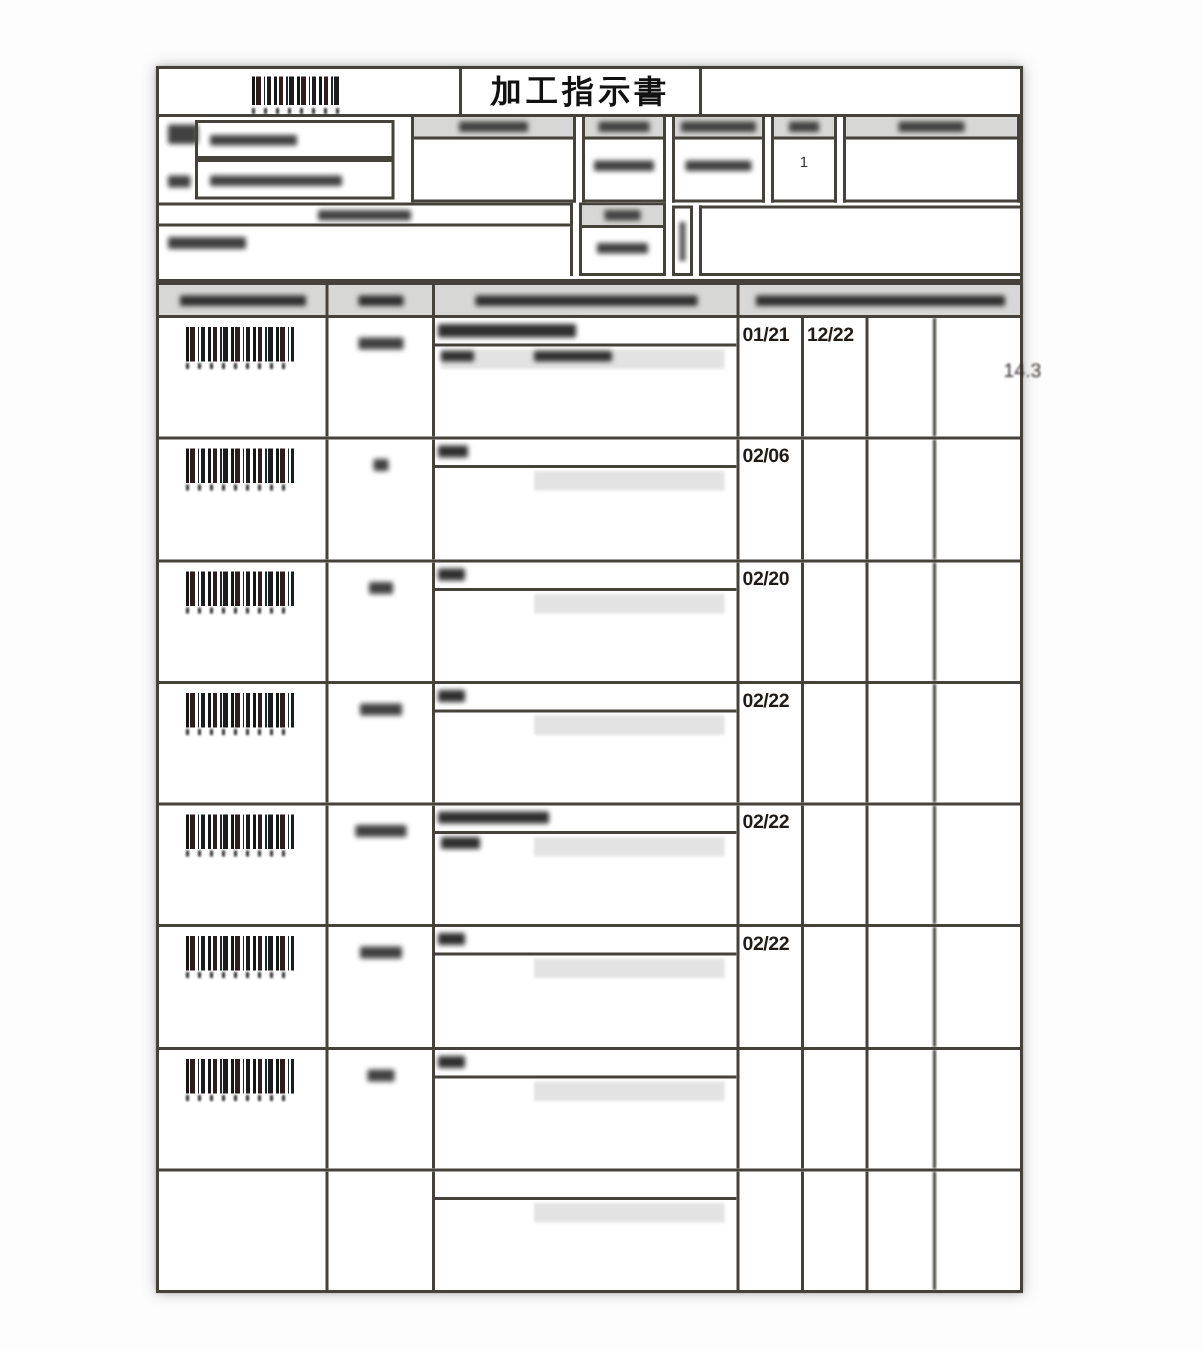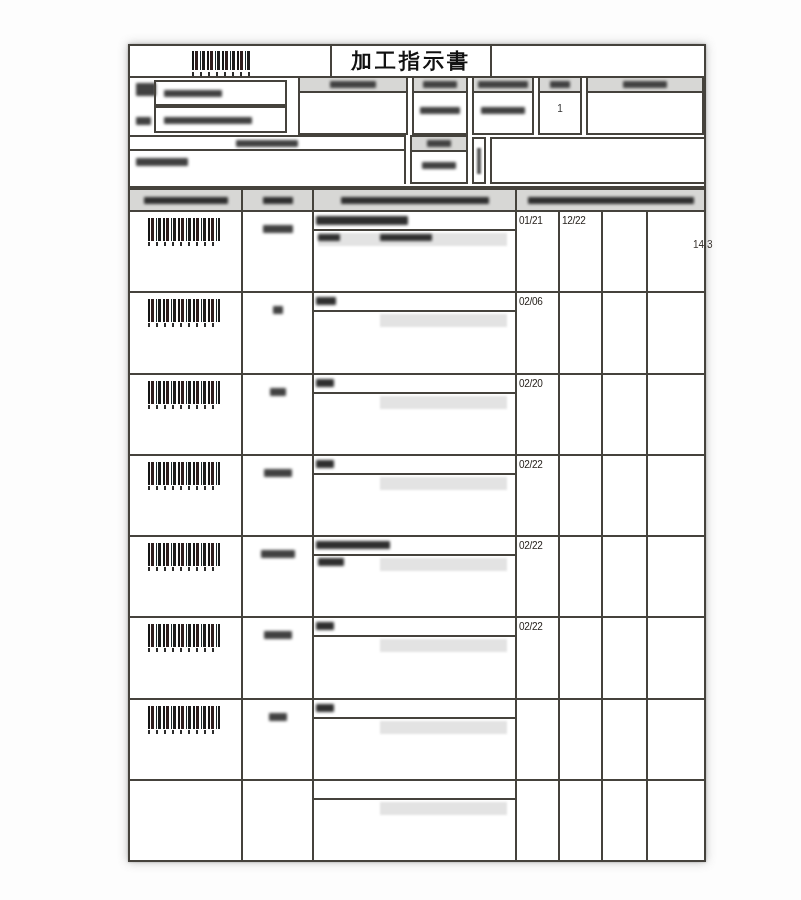--- a/index.html
+++ b/index.html
@@ -8,21 +8,21 @@
     --blob2:#2f2f2f;
     --gbar:#e3e3e3;          
     --hbg:#d7d7d5;           
   }
   html,body{margin:0;padding:0;}
   body{
     width:801px;height:900px;position:relative;background:#fdfdfd;
     font-family:"Liberation Sans", sans-serif;color:#24201c;overflow:hidden;
   }
   .page{
-    position:absolute;left:128px;top:44px;width:578px;height:818px;background:#fff;
+    position:absolute;left:104px;top:44px;width:578px;height:818px;background:#fff;
     box-shadow:0 0 9px rgba(110,110,110,.45), 0 0 2px rgba(90,90,90,.4);
     filter:blur(0.4px);
   }
   .abs{position:absolute;box-sizing:border-box;}
   
   .blob{background:var(--blob);filter:blur(1.7px);border-radius:1px;height:8px;}
   .blob.dk{background:var(--blob2);}
   .gbar{background:var(--gbar);filter:blur(1px);}
   
   .bars{
@@ -61,23 +61,23 @@
   .w1{width:111px;flex:none;} .w2{width:71px;flex:none;} .w3{width:203px;flex:none;}
   .w4{width:43px;flex:none;} .w5{width:43px;flex:none;} .w6{width:45px;flex:none;}
   .w7{flex:1 1 auto;}
   .rbc{margin:6px 0 0 18px;width:72px;height:23px;}
   .rfeet{margin-left:18px;width:72px;}
   .cnm{display:flex;justify-content:center;}
   .cnm .blob{margin-top:13px;}
   .strip{height:17px;border-bottom:2px solid var(--bc);position:relative;}
   .stxt{position:absolute;left:2px;top:4px;}
   .gb{position:absolute;left:66px;top:21px;width:127px;height:13px;}
-  .date{padding:3px 0 0 2px;font-weight:normal;font-size:10px;letter-spacing:-0.3px;color:#201b16;}
+  .date{padding:3px 0 0 2px;font-weight:bold;font-size:13px;letter-spacing:-0.3px;color:#201b16;}
   .metric{display:flex;justify-content:center;align-items:flex-start;padding-top:27px;
-    font-size:10px;color:#3a3430;filter:blur(0.7px);padding-left:45px;}
+    font-size:13px;color:#3a3430;filter:blur(0.7px);padding-left:45px;}
   .qty{display:flex;justify-content:center;align-items:center;font-size:10px;color:#333;}
   .vblob{background:#555;filter:blur(1.3px);width:4px;height:26px;}
 </style>
 </head>
 <body>
 
 <div class="page abs">
 
   <div class="abs tband">
     <div class="abs tbarcode bars"></div>

